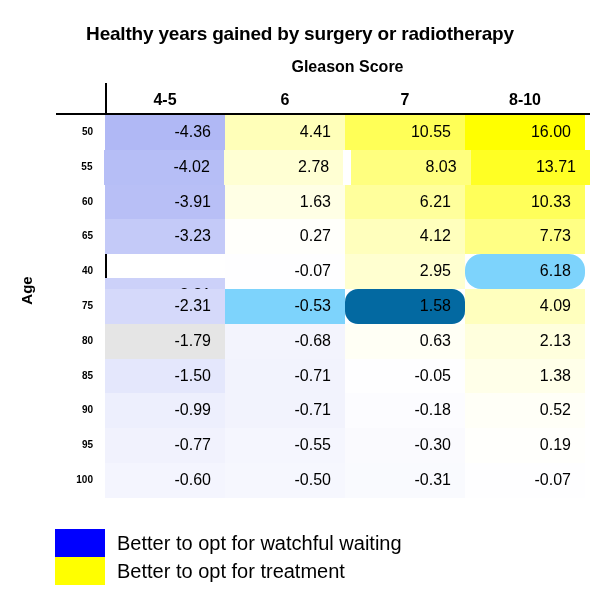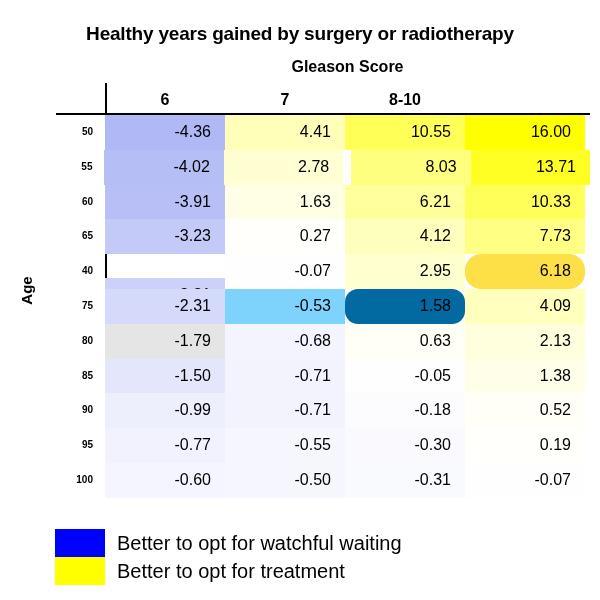--- a/index.html
+++ b/index.html
@@ -141,20 +141,21 @@
 </style>
 </head>
 <body>
 
 <div id="chart-title">Healthy years gained by surgery or radiotherapy</div>
 
 <div id="col-axis-title">Gleason Score</div>
 <div id="row-axis-title">Age</div>
 
 <div id="col-header-row">
+    <div class="col-header">4-5</div>
     <div class="col-header">6</div>
     <div class="col-header">7</div>
     <div class="col-header">8-10</div>
   </div>
 
 <div id="header-vline"></div>
 <div id="header-hline"></div>
 <div id="body-vline"></div>
 
 <div id="grid">
@@ -184,21 +185,21 @@
       <div class="cell" style="background: rgb(196, 202, 248);">-3.23</div>
       <div class="cell" style="background: rgb(255, 255, 251);">0.27</div>
       <div class="cell" style="background: rgb(255, 255, 189);">4.12</div>
       <div class="cell" style="background: rgb(255, 255, 132);">7.73</div>
     </div>
     <div class="data-row">
       <div class="row-label">40</div>
       <div class="cell" style="background: rgb(204, 209, 249); margin-top: 24px;">-2.81</div>
       <div class="cell" style="background: rgb(254, 254, 255);">-0.07</div>
       <div class="cell" style="background: rgb(255, 255, 208);">2.95</div>
-      <div class="cell" style="background: #fde047; border-radius: 16px;">6.18</div>
+      <div class="cell" style="background: #7dd3fc; border-radius: 16px;">6.18</div>
     </div>
     <div class="data-row">
       <div class="row-label">75</div>
       <div class="cell" style="background: rgb(213, 217, 250);">-2.31</div>
       <div class="cell" style="background: #7dd3fc;">-0.53</div>
       <div class="cell" style="background: #0369a1; border-radius: 13px;">1.58</div>
       <div class="cell" style="background: rgb(255, 255, 190);">4.09</div>
     </div>
     <div class="data-row">
       <div class="row-label">80</div>

